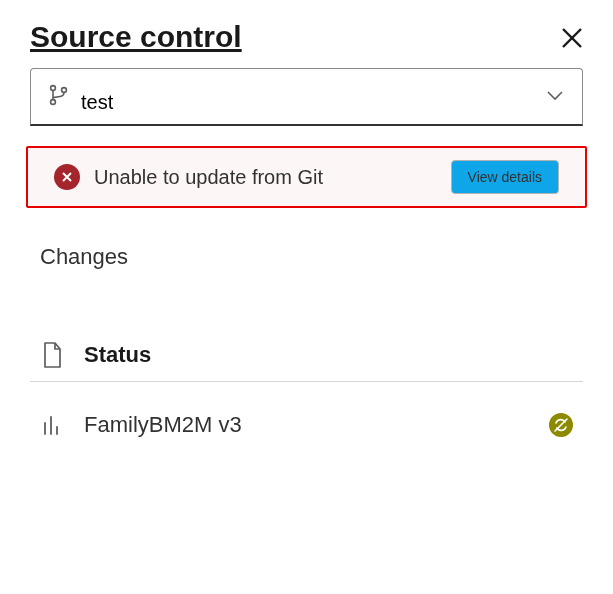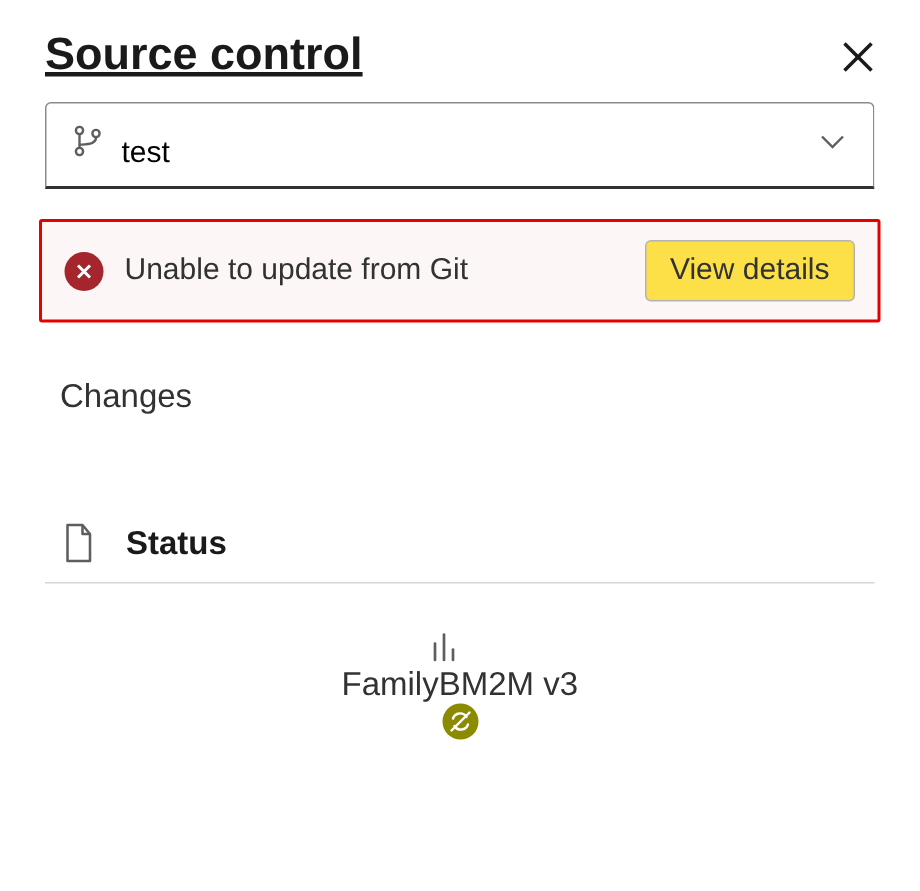--- a/index.html
+++ b/index.html
@@ -53,45 +53,45 @@
     }
     .chevron-down {
       color: #605e5c;
     }
     .error-banner {
       display: flex;
       align-items: center;
       border: 2px solid #e60000;
       background: #fdf6f6;
       border-radius: 2px;
-      padding: 12px 15px;
+      padding: 12px 26px;
       margin: 0 -4px 30px -4px;
       gap: 14px;
     }
     .error-icon-wrap {
       width: 26px;
       height: 26px;
       border-radius: 50%;
       background: #a4262c;
       display: flex;
       align-items: center;
       justify-content: center;
       flex-shrink: 0;
     }
     .error-msg {
       flex: 1;
       font-size: 20px;
       color: #323232;
     }
     .view-details-btn {
       border: 1px solid #b3b3b3;
-      background: #fde047;
+      background: #0ea5e9;
       border-radius: 4px;
       padding: 8px 16px;
-      font-size: 20px;
+      font-size: 14px;
       cursor: pointer;
       color: #323232;
     }
     .tabs {
       display: flex;
       margin: 0 10px 60px 10px;
     }
     .tab {
       font-size: 22px;
       padding: 6px 0 8px 0;
@@ -132,21 +132,20 @@
     }
     .col-status {
       font-size: 22px;
       font-weight: 600;
       text-align: right;
     }
     .table-row {
       display: flex;
       align-items: center;
       padding: 6px 10px;
-      flex-direction: column;
     }
     .row-icon {
       width: 44px;
       color: #605e5c;
       display: flex;
       align-items: center;
     }
     .row-name {
       flex: 1;
       font-size: 22px;

